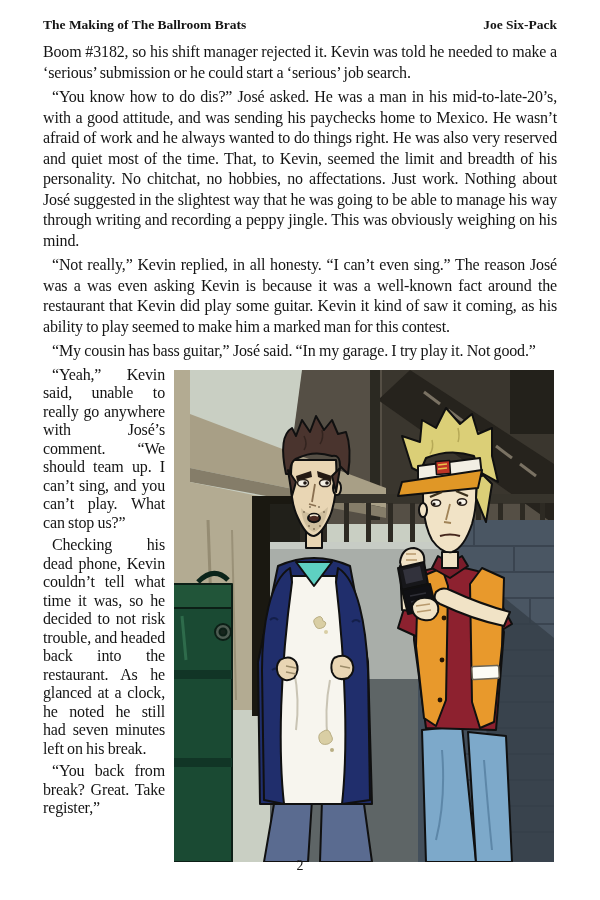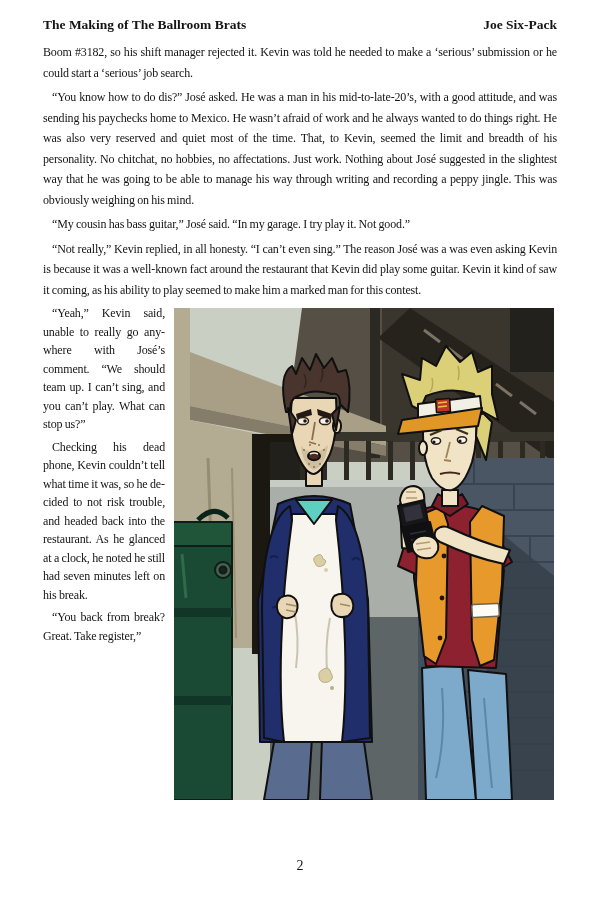--- a/index.html
+++ b/index.html
@@ -9,21 +9,21 @@
     font-family:"Liberation Serif","DejaVu Serif",serif;
     overflow:hidden;
   }
   .running-head {
     position:absolute; top:17px; left:43px; right:43px;
     display:flex; justify-content:space-between;
     font-weight:600; font-size:13.5px; line-height:16px;
   }
   .body-text {
     position:absolute; top:42px; left:43px; right:43px;
-    font-size:12px; line-height:20.5px; text-align:justify;
+    font-size:16px; line-height:20.5px; text-align:justify;
     letter-spacing:-0.15px; word-spacing:-0.5px; hyphens:manual;
   }
   .body-text p { margin:0 0 4px 0; text-indent:9px; }
   .body-text p.no-indent { text-indent:0; }
   .body-text p.narrow { line-height:18.5px; }
   .float-illustration {
     float:right; width:380px; height:492px;
     margin:4px 3px 6px 9px;
   }
   .float-illustration svg { display:block; width:100%; height:100%; }
@@ -38,22 +38,22 @@
 <div class="page">
 
   <div class="running-head">
     <span>The Making of The Ballroom Brats</span>
     <span>Joe Six-Pack</span>
   </div>
 
   <div class="body-text">
     <p class="no-indent">Boom #3182, so his shift manager rejected it. Kevin was told he needed to make a ‘serious’ submission or he could start a ‘serious’ job search.</p>
     <p>“You know how to do dis?” José asked. He was a man in his mid-to-late-20’s, with a good attitude, and was sending his paychecks home to Mexico. He wasn’t afraid of work and he always wanted to do things right. He was also very reserved and quiet most of the time. That, to Kevin, seemed the limit and breadth of his personality. No chitchat, no hobbies, no affectations. Just work. Nothing about José suggested in the slightest way that he was going to be able to manage his way through writing and recording a peppy jingle. This was obvi­ously weighing on his mind.</p>
+    <p>“Not really,” Kevin replied, in all honesty. “I can’t even sing.” The reason José was a was even asking Kevin is because it was a well-known fact around the restaurant that Kevin did play some guitar. Kevin it kind of saw it coming, as his ability to play seemed to make him a marked man for this contest.</p>
     <p>“My cousin has bass guitar,” José said. “In my garage. I try play it. Not good.”</p>
-    <p>“Not really,” Kevin replied, in all honesty. “I can’t even sing.” The reason José was a was even asking Kevin is because it was a well-known fact around the restaurant that Kevin did play some guitar. Kevin it kind of saw it coming, as his ability to play seemed to make him a marked man for this contest.</p>
 
     <div class="float-illustration">
       <svg viewBox="0 0 380 492" preserveAspectRatio="none" xmlns="http://www.w3.org/2000/svg">
         <title>Cartoon still: Kevin, in a navy jacket and stained white apron, stands beside José, who wears a fast-food visor cap and orange vest over a maroon shirt while checking a black flip phone in a back alley with a green dumpster and fire-escape stairs.</title>
 
         <g>
           <rect x="0" y="0" width="380" height="492" style="fill:var(--sky)"></rect>
           <polygon points="128,0 380,0 380,154 150,154 120,60" style="fill:var(--structure)"></polygon>
           <rect x="208" y="0" width="172" height="134" fill="#3a362e"></rect>
           <g>

